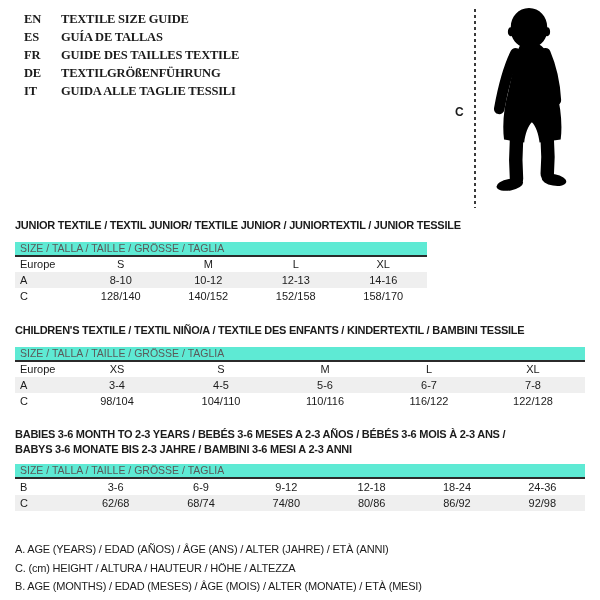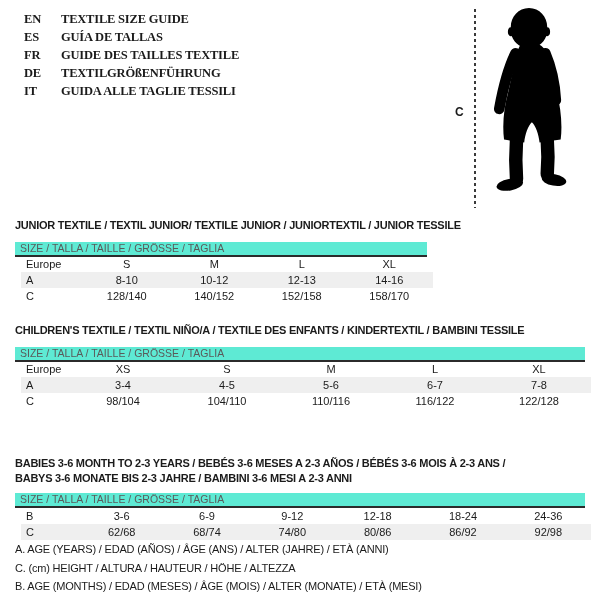--- a/index.html
+++ b/index.html
@@ -24,37 +24,37 @@
     font-size:12px;font-weight:bold;}
   .silhouette{position:absolute;left:481px;top:5px;}
 
   
   .section{position:absolute;left:15px;}
   .sec-title{font-size:11px;font-weight:bold;letter-spacing:-0.25px;
     white-space:nowrap;line-height:15px;}
   .size-bar{position:absolute;left:0;box-sizing:border-box;height:15px;
     background:#5eead4;color:#5a5a5a;font-size:10.5px;line-height:13px;
     padding-left:5px;border-bottom:2px solid #2b2b2b;white-space:nowrap;}
-  .table{position:absolute;left:6px;}
+  .table{position:absolute;left:0;}
   .trow{display:flex;height:16px;line-height:16px;font-size:11px;}
   .trow.shaded{background:#efefef;}
   .cell{flex:1;text-align:center;white-space:nowrap;}
   .cell.label{text-align:left;padding-left:5px;flex:0 0 auto;}
 
   .s1{top:218px;width:412px;}
   .s1 .size-bar{top:24px;width:412px;}
   .s1 .table{top:38px;width:412px;}
   .s1 .cell.label{width:57px;}
 
   .s2{top:323px;width:570px;}
   .s2 .size-bar{top:24px;width:570px;}
   .s2 .table{top:38px;width:570px;}
   .s2 .cell.label{width:45px;}
 
-  .s3{top:427px;width:570px;margin-top:29px;}
+  .s3{top:427px;width:570px;}
   .s3 .size-bar{top:37px;width:570px;}
   .s3 .table{top:52px;width:570px;}
   .s3 .cell.label{width:53px;}
 
   
   .footnotes{position:absolute;left:15px;top:540px;
     font-size:11px;font-weight:normal;letter-spacing:-0.2px;line-height:18.5px;
     white-space:nowrap;}
 </style>
 </head>

